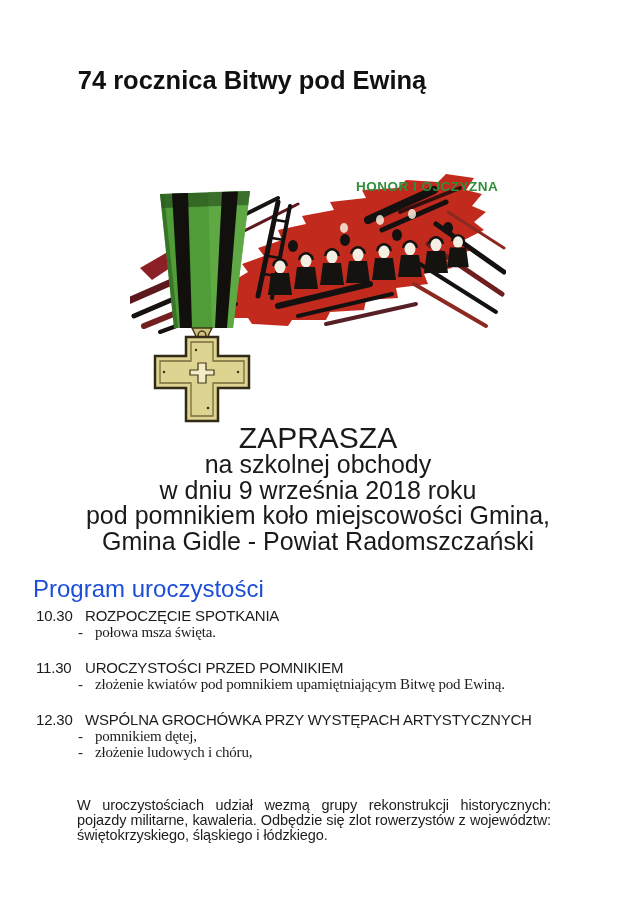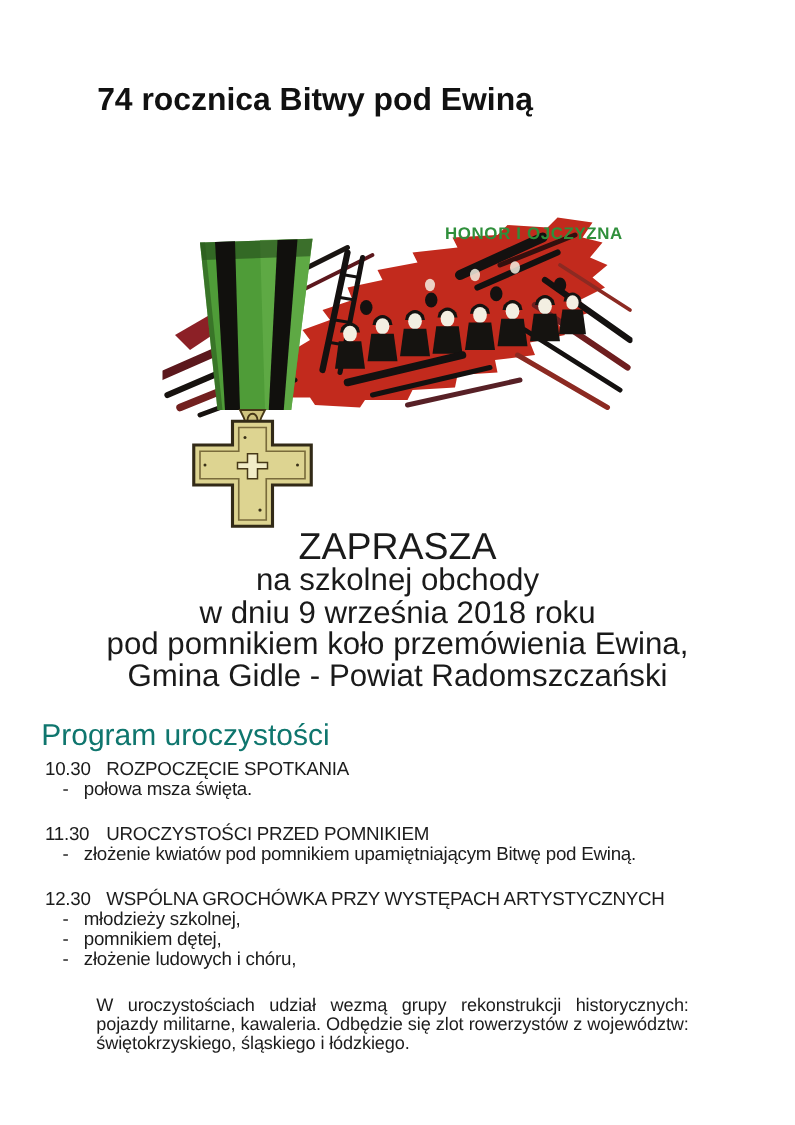--- a/index.html
+++ b/index.html
@@ -13,28 +13,28 @@
     font-size:25.5px;font-weight:700;color:#111;letter-spacing:0;
   }
   .artwork{position:absolute;top:160px;left:130px;width:376px;height:266px;}
   .invite{
     position:absolute;top:423px;left:0;width:636px;text-align:center;color:#1a1a1a;
   }
   .invite-lg{font-size:30px;line-height:29px;}
   .invite-sm{font-size:25px;line-height:25.5px;}
   .prog-heading{
     position:absolute;top:577px;left:33px;
-    font-size:24px;line-height:24px;color:#0f766e;
+    font-size:24px;line-height:24px;color:#1d4ed8;
   }
   .program{position:absolute;top:608px;left:0;width:603px;}
   .prog-item{margin:0 0 20px 0;font-size:15px;line-height:16px;letter-spacing:-0.2px;}
   .prog-head{padding-left:36px;}
   .prog-time{display:inline-block;width:49px;}
   .prog-title{}
-  .prog-sub{padding-left:50px;}
+  .prog-sub{padding-left:78px;font-family:Liberation Serif, serif;}
   .dash{display:inline-block;width:17px;}
   .footer-note{
     position:absolute;top:798px;left:77px;width:474px;
     font-size:14.5px;line-height:14.8px;letter-spacing:-0.1px;
     text-align:justify;color:#1c1c1c;
   }
 </style>
 </head>
 <body>
 
@@ -125,21 +125,21 @@
     <circle cx="108" cy="212" r="1.2" fill="#3a3118"></circle>
   </g>
 
   <text x="226" y="31" font-size="13.5" font-weight="bold" letter-spacing="0.5" fill="#2f8f3b">HONOR I OJCZYZNA</text>
 </svg>
 
 <div class="invite">
   <div class="invite-lg">ZAPRASZA</div>
   <div class="invite-sm">na szkolnej obchody</div>
   <div class="invite-sm">w dniu 9 września 2018 roku</div>
-  <div class="invite-sm">pod pomnikiem koło przemówienia Ewina,</div>
+  <div class="invite-sm">pod pomnikiem koło miejscowości Gmina,</div>
   <div class="invite-sm">Gmina Gidle - Powiat Radomszczański</div>
 </div>
 
 <div class="prog-heading">Program uroczystości</div>
 
 <div class="program">
 
   <div class="prog-item">
     <div class="prog-head">
       <span class="prog-time">10.30</span><span class="prog-title">ROZPOCZĘCIE SPOTKANIA</span>
@@ -156,23 +156,20 @@
     <div class="prog-sub">
       <span class="dash">-</span><span>złożenie kwiatów pod pomnikiem upamiętniającym Bitwę pod Ewiną.</span>
     </div>
   </div>
 
   <div class="prog-item">
     <div class="prog-head">
       <span class="prog-time">12.30</span><span class="prog-title">WSPÓLNA GROCHÓWKA PRZY WYSTĘPACH ARTYSTYCZNYCH</span>
     </div>
     <div class="prog-sub">
-      <span class="dash">-</span><span>młodzieży szkolnej,</span>
-    </div>
-    <div class="prog-sub">
       <span class="dash">-</span><span>pomnikiem dętej,</span>
     </div>
     <div class="prog-sub">
       <span class="dash">-</span><span>złożenie ludowych i chóru,</span>
     </div>
   </div>
 
 </div>
 
 <div class="footer-note">W uroczystościach udział wezmą grupy rekonstrukcji historycznych: pojazdy militarne, kawaleria. Odbędzie się zlot rowerzystów z województw: świętokrzyskiego, śląskiego i łódzkiego.</div>

